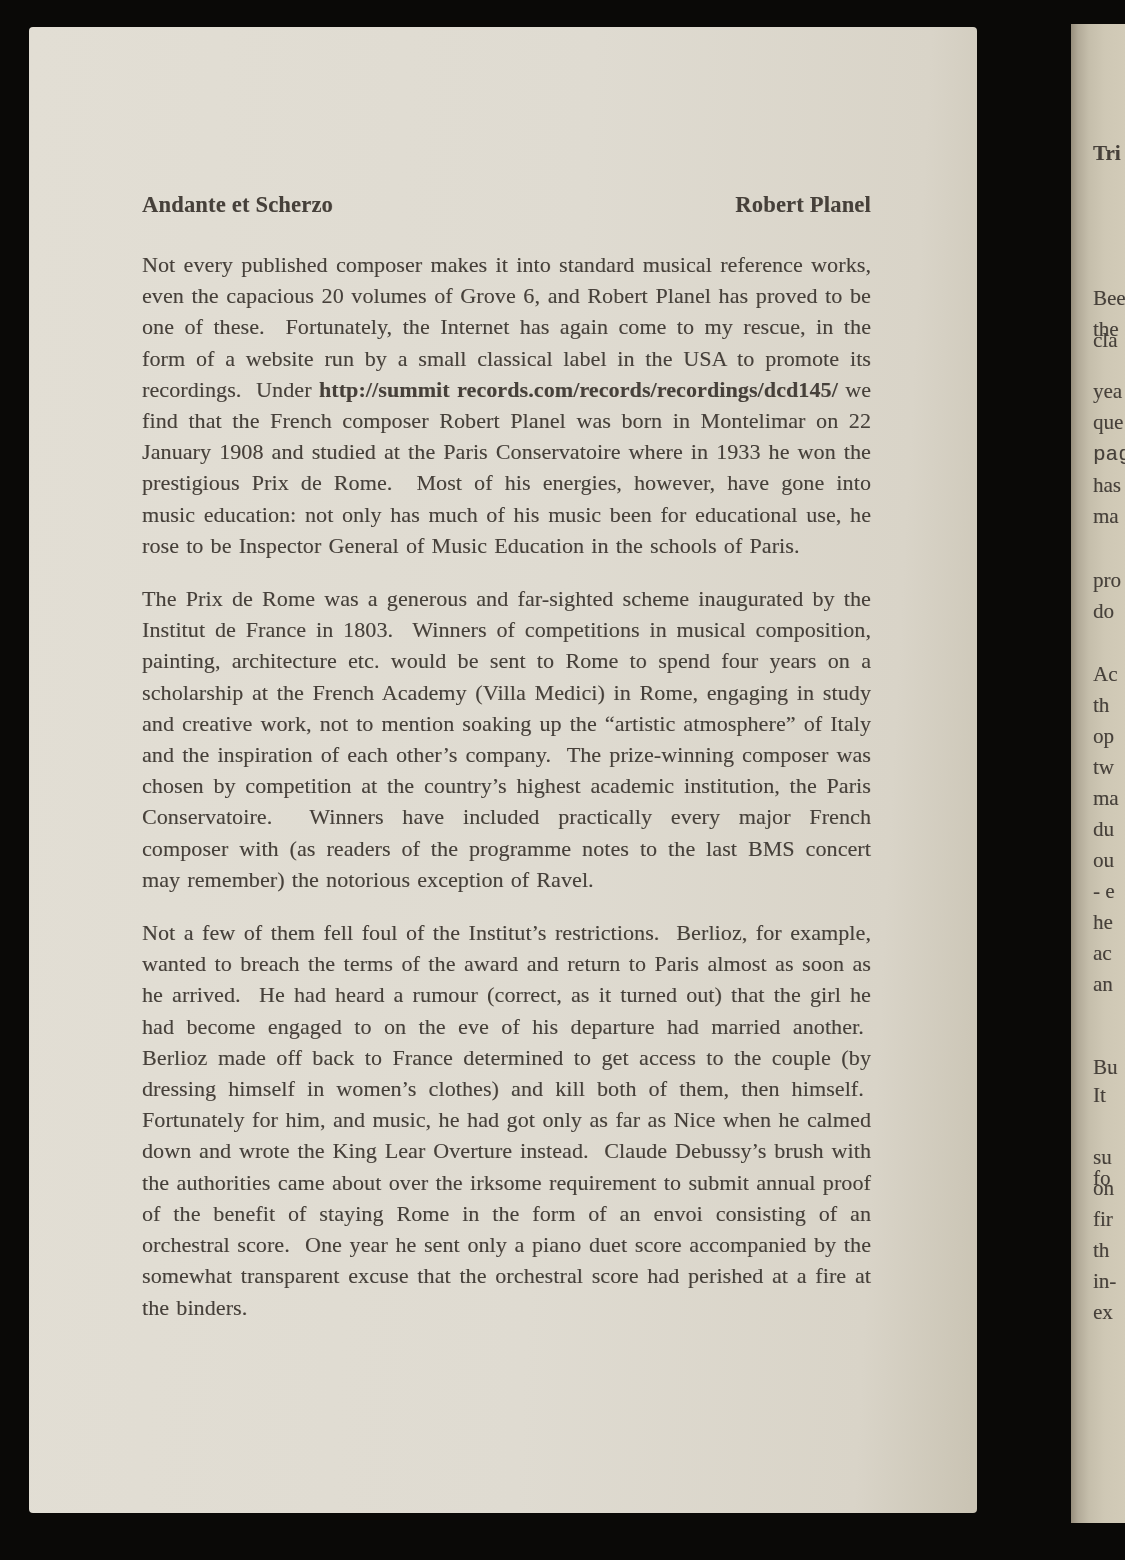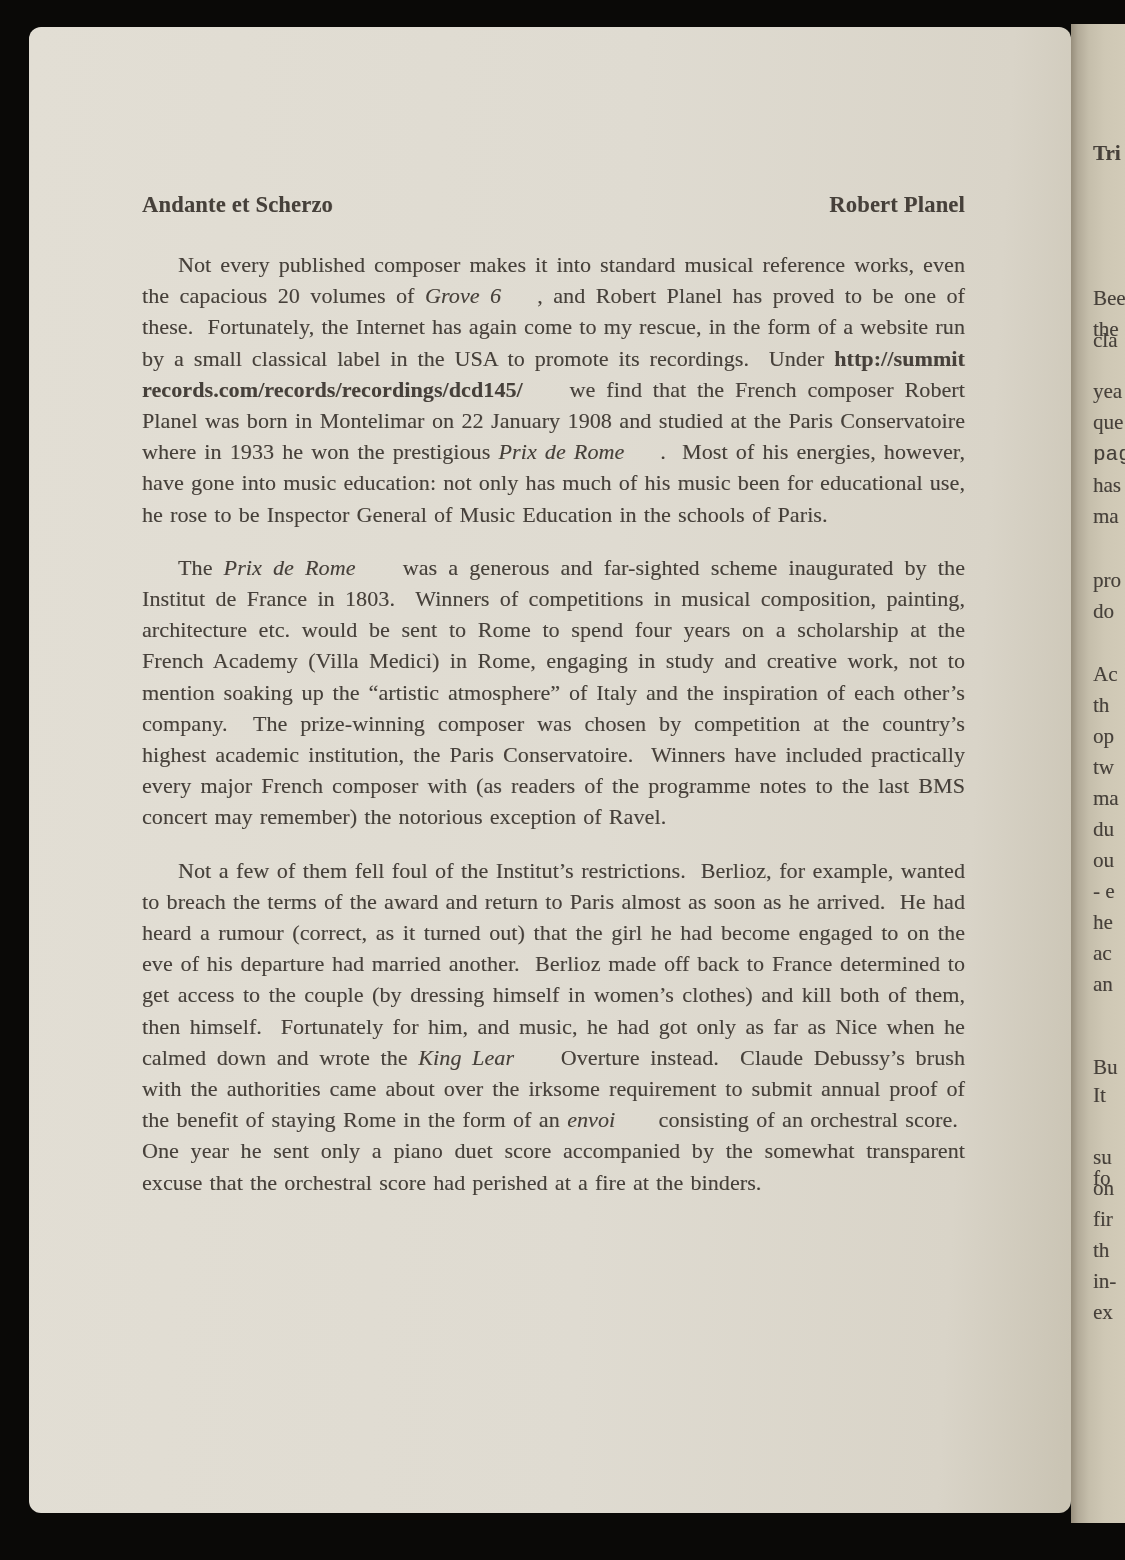--- a/index.html
+++ b/index.html
@@ -13,23 +13,23 @@
   body {
     width: 1125px; height: 1560px;
     background: var(--background);
     position: relative;
     overflow: hidden;
     font-family: "Liberation Serif", "DejaVu Serif", serif;
   }
   .page {
     position: absolute;
     left: 29px; top: 27px;
-    width: 1042px; height: 1486px;
+    width: 948px; height: 1486px;
     background: linear-gradient(93deg, #e2ded4 0%, var(--page) 55%, #d9d4c8 88%, #cac4b4 99.2%);
-    border-radius: 12px;
+    border-radius: 4px;
     padding-left: 28px;
   }
   .page-inner {
     position: absolute;
     left: 113px; right: 106px; top: 162px;
     color: var(--ink);
   }
   .header-row {
     display: flex;
     justify-content: space-between;
@@ -54,22 +54,22 @@
     text-align: justify;
     text-justify: inter-word;
     letter-spacing: 0.1px;
     word-spacing: 1.5px;
     color: var(--ink);
   }
   .para:last-child { margin-bottom: 0; }
   .header-row span, .header-sub, .para, .fragment {
     text-shadow: 0.4px 0.4px 0.6px rgba(70, 63, 54, 0.30);
   }
-  .seg-n { font-style: normal; margin-left: 36px; }
-  .seg-i { font-style: italic; }
+  .seg-n { font-style: normal; }
+  .seg-i { }
   .seg-b { font-weight: bold; }
   .next-page {
     position: absolute;
     left: 1071px; top: 24px;
     width: 54px; height: 1499px;
     background: linear-gradient(90deg, #978e7c 0px, #b2aa98 7px, #c5beab 18px, var(--next-page) 34px, #d2cbb8 100%);
   }
   .fragment-layer {
     position: absolute;
     inset: 0;

